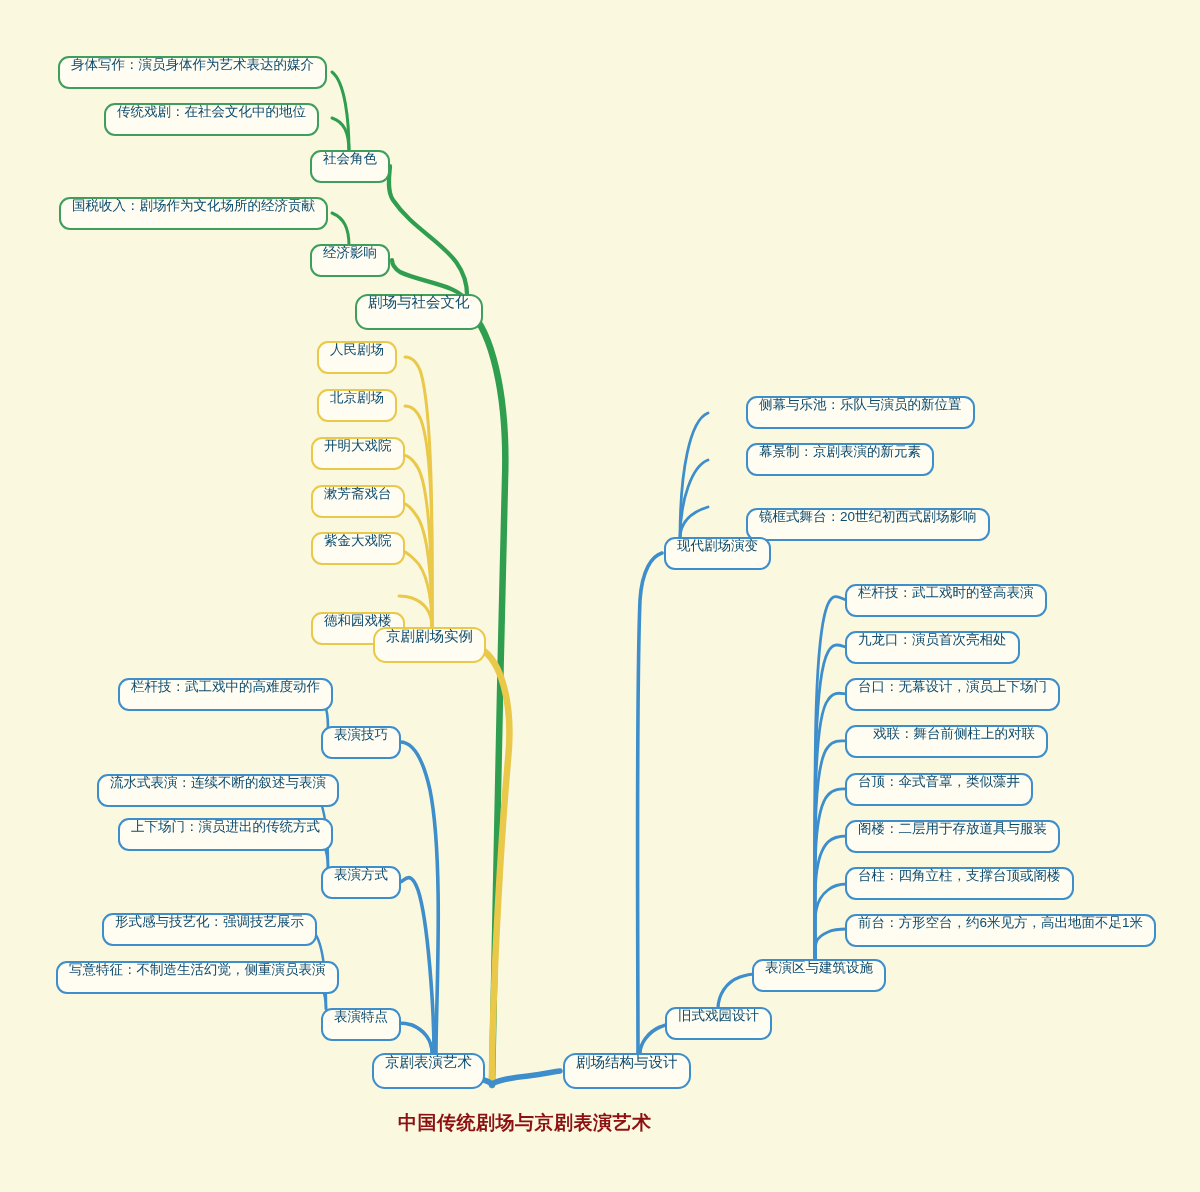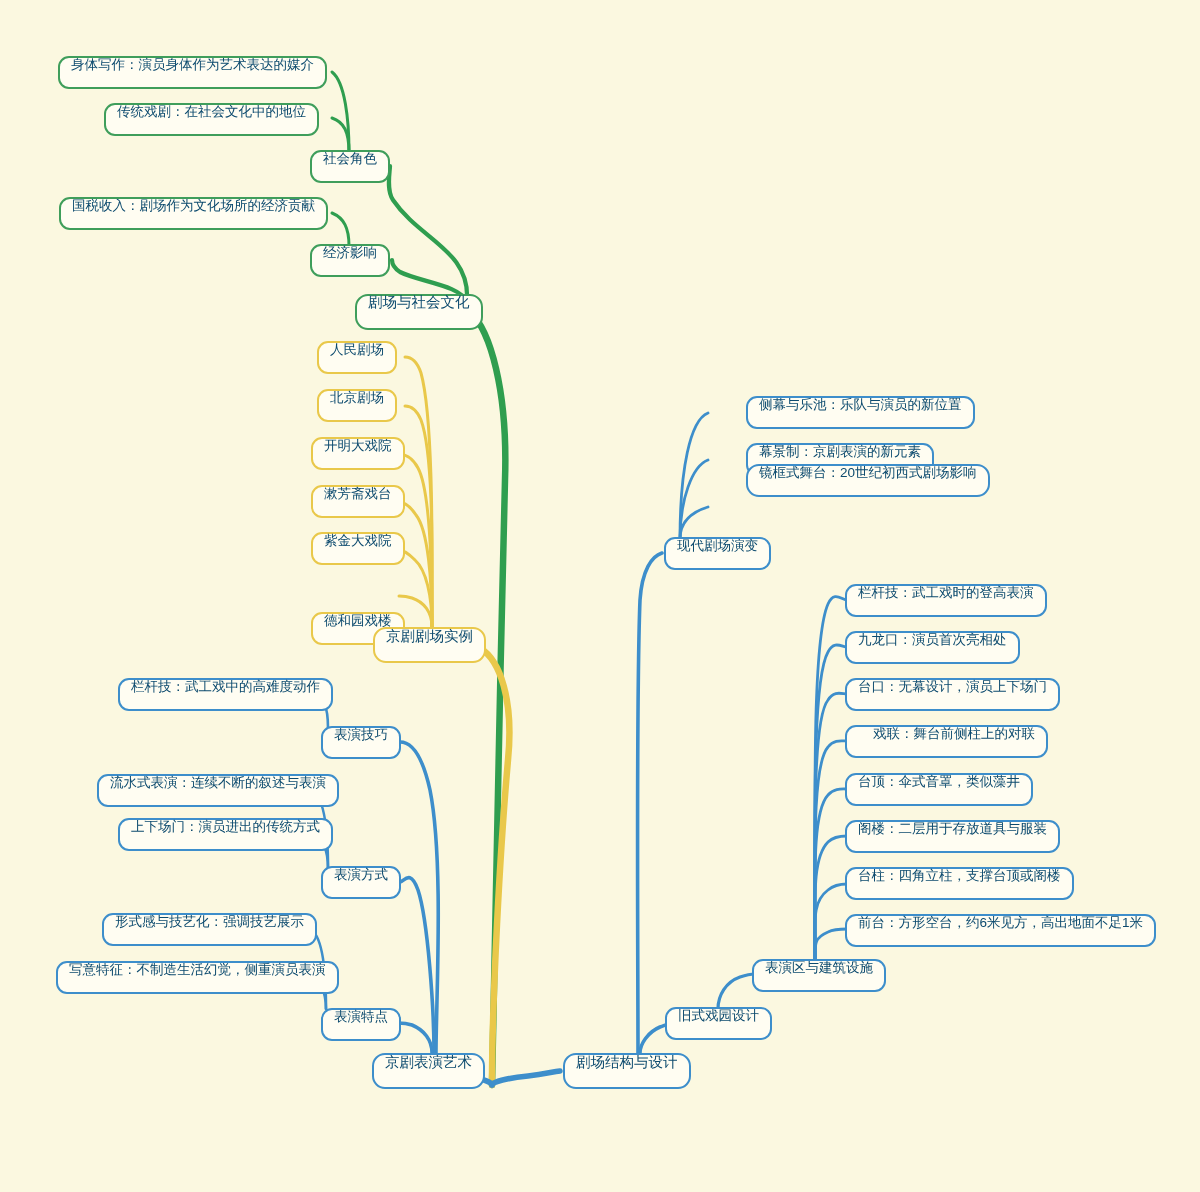--- a/index.html
+++ b/index.html
@@ -175,21 +175,21 @@
   <div class="node blue lvl1" style="left:372px;top:1053px;">
     <span>京剧表演艺术</span>
   </div>
 
   <div class="node blue" style="left:746px;top:396px;">
     <span>侧幕与乐池：乐队与演员的新位置</span>
   </div>
   <div class="node blue" style="left:746px;top:443px;">
     <span>幕景制：京剧表演的新元素</span>
   </div>
-  <div class="node blue" style="left:746px;top:464px;border-radius:13px;">
+  <div class="node blue" style="left:746px;top:508px;">
     <span>镜框式舞台：20世纪初西式剧场影响</span>
   </div>
   <div class="node blue" style="left:664px;top:537px;">
     <span>现代剧场演变</span>
   </div>
 
   <div class="node blue" style="left:845px;top:584px;">
     <span>栏杆技：武工戏时的登高表演</span>
   </div>
   <div class="node blue" style="left:845px;top:631px;">
@@ -216,14 +216,15 @@
   <div class="node blue" style="left:752px;top:959px;">
     <span>表演区与建筑设施</span>
   </div>
   <div class="node blue" style="left:665px;top:1007px;">
     <span>旧式戏园设计</span>
   </div>
   <div class="node blue lvl1" style="left:563px;top:1053px;">
     <span>剧场结构与设计</span>
   </div>
 
+  <div class="root-title" style="left:398px;top:1110px;">中国传统剧场与京剧表演艺术</div>
 
 </div>
 
 </body></html>

